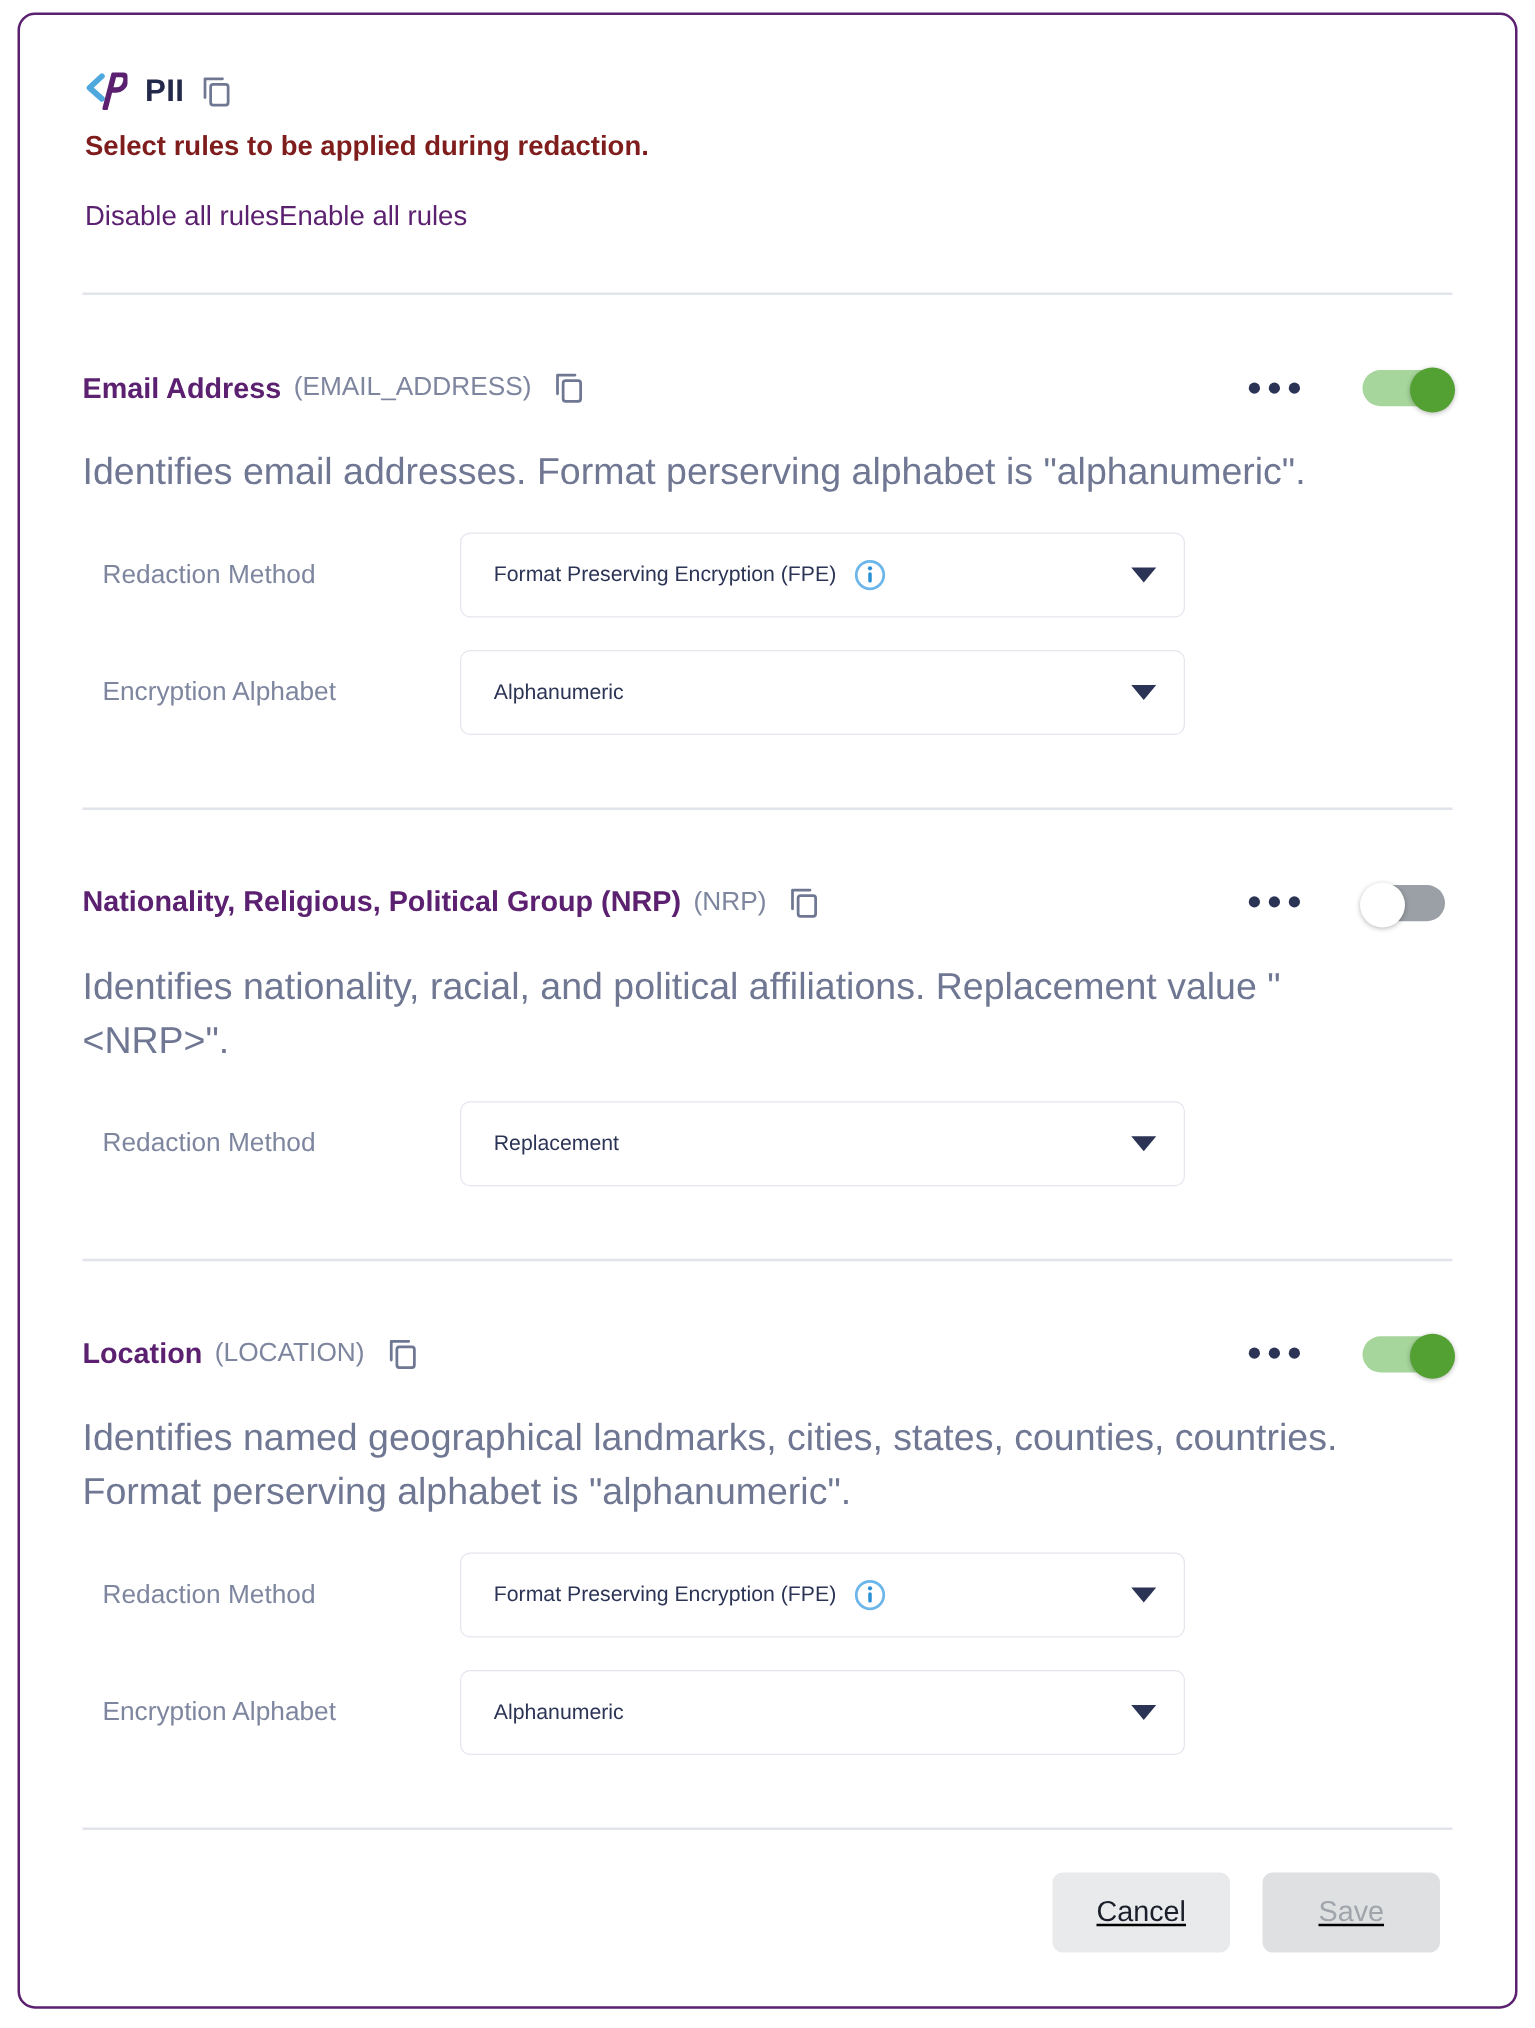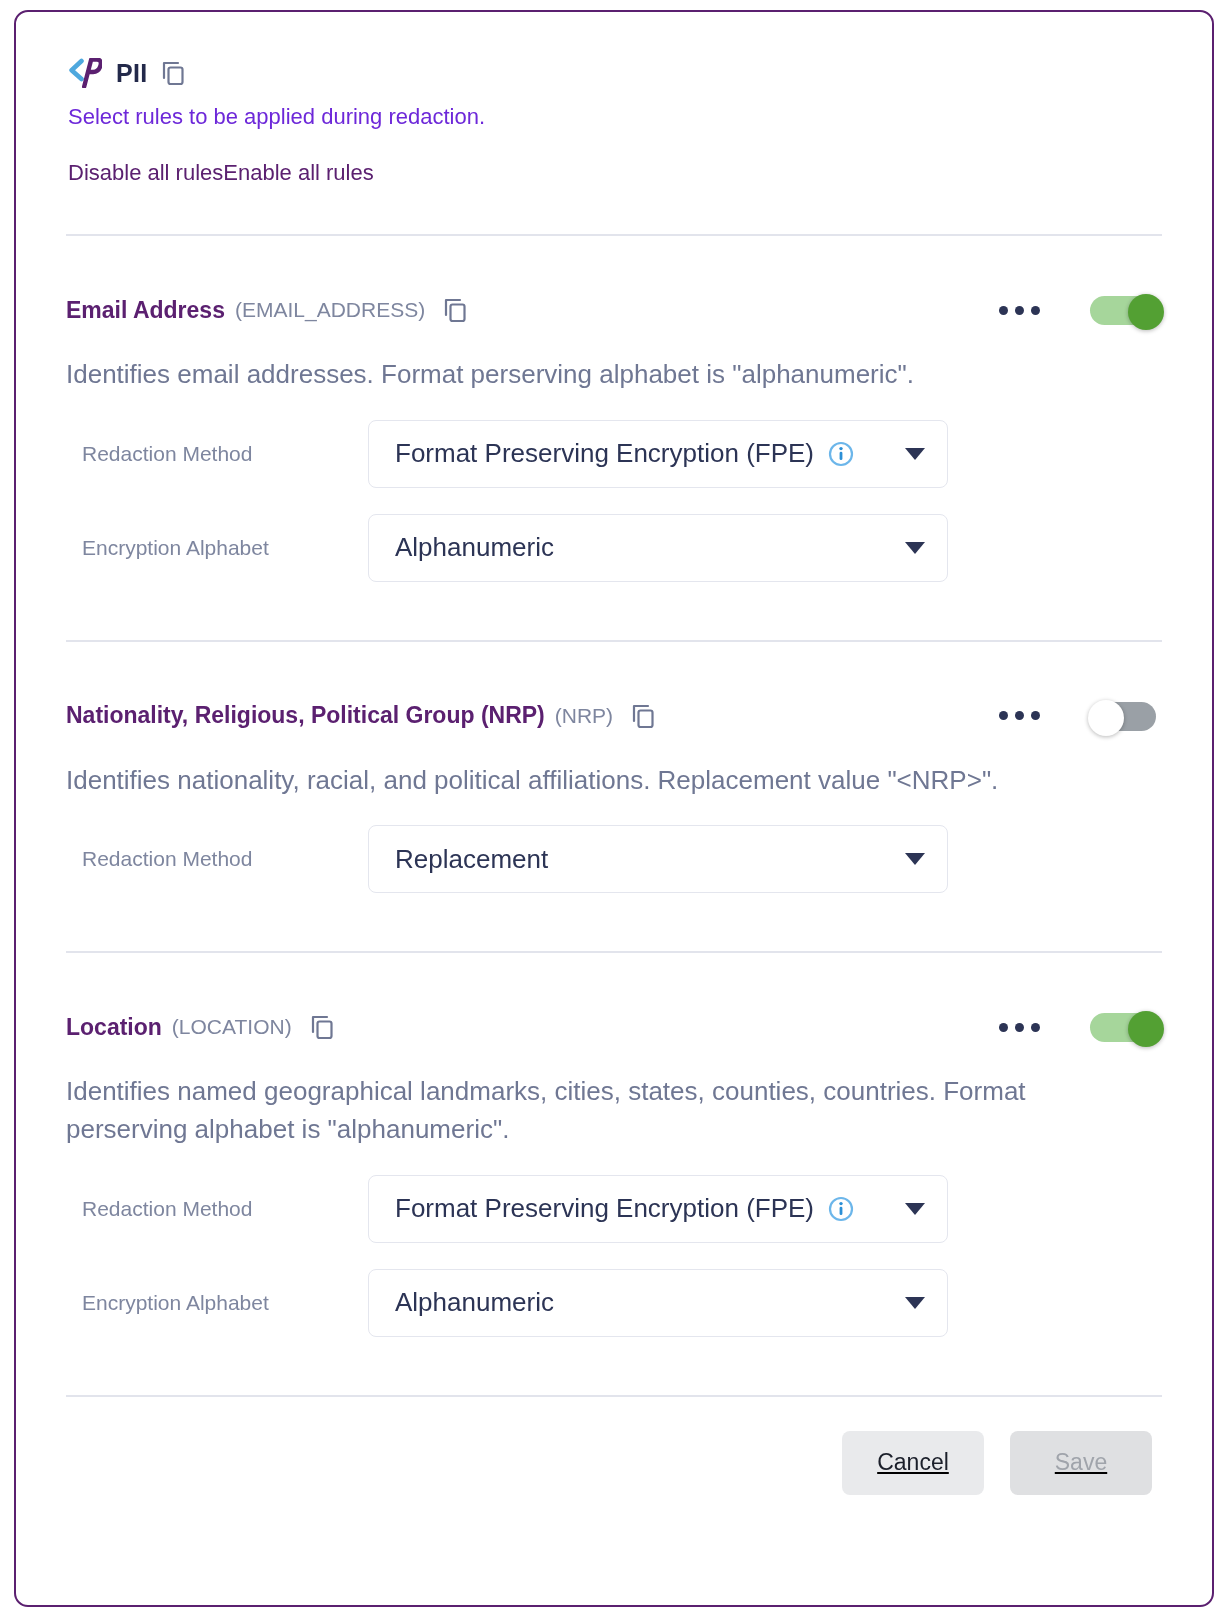--- a/index.html
+++ b/index.html
@@ -47,22 +47,22 @@
   }
   .copy-icon {
     width: 24px; height: 26px;
     display: block;
     cursor: pointer;
   }
   .subtitle {
     margin-top: 16px;
     padding-left: 16px;
     font-size: 22px;
-    color: #6d28d9;
-    font-weight: 400;
+    color: #7f1d1d;
+    font-weight: 700;
   }
   .links-row {
     margin-top: 30px;
     padding-left: 16px;
     display: flex;
   }
   .link {
     font-size: 22px;
     color: #5b2070;
     cursor: pointer;
@@ -143,21 +143,21 @@
     border-radius: 50%;
     box-shadow: 0 1px 4px rgba(0,0,0,.28);
   }
   .toggle.on .track { background: #a6d69b; }
   .toggle.on .knob  { right: -2px; background: #53a033; }
   .toggle.off .track { background: #9aa0a6; }
   .toggle.off .knob  { left: -2px; background: #ffffff; }
 
   .rule-desc {
     margin-top: 30px;
-    font-size: 26px;
+    font-size: 30px;
     color: #6f7793;
     line-height: 1.45;
     max-width: 1010px;
   }
 
   
   .field-row {
     display: flex;
     align-items: center;
     margin-top: 26px;
@@ -174,21 +174,21 @@
     height: 68px;
     border: 1px solid #e4e6ee;
     border-radius: 8px;
     background: #fff;
     display: flex;
     align-items: center;
     padding: 0 22px 0 26px;
     cursor: pointer;
   }
   .select .value {
-    font-size: 26px;
+    font-size: 17px;
     color: #2c3455;
     white-space: nowrap;
   }
   .select .info {
     margin-left: 14px;
     display: flex;
     align-items: center;
   }
   .caret {
     margin-left: auto;

